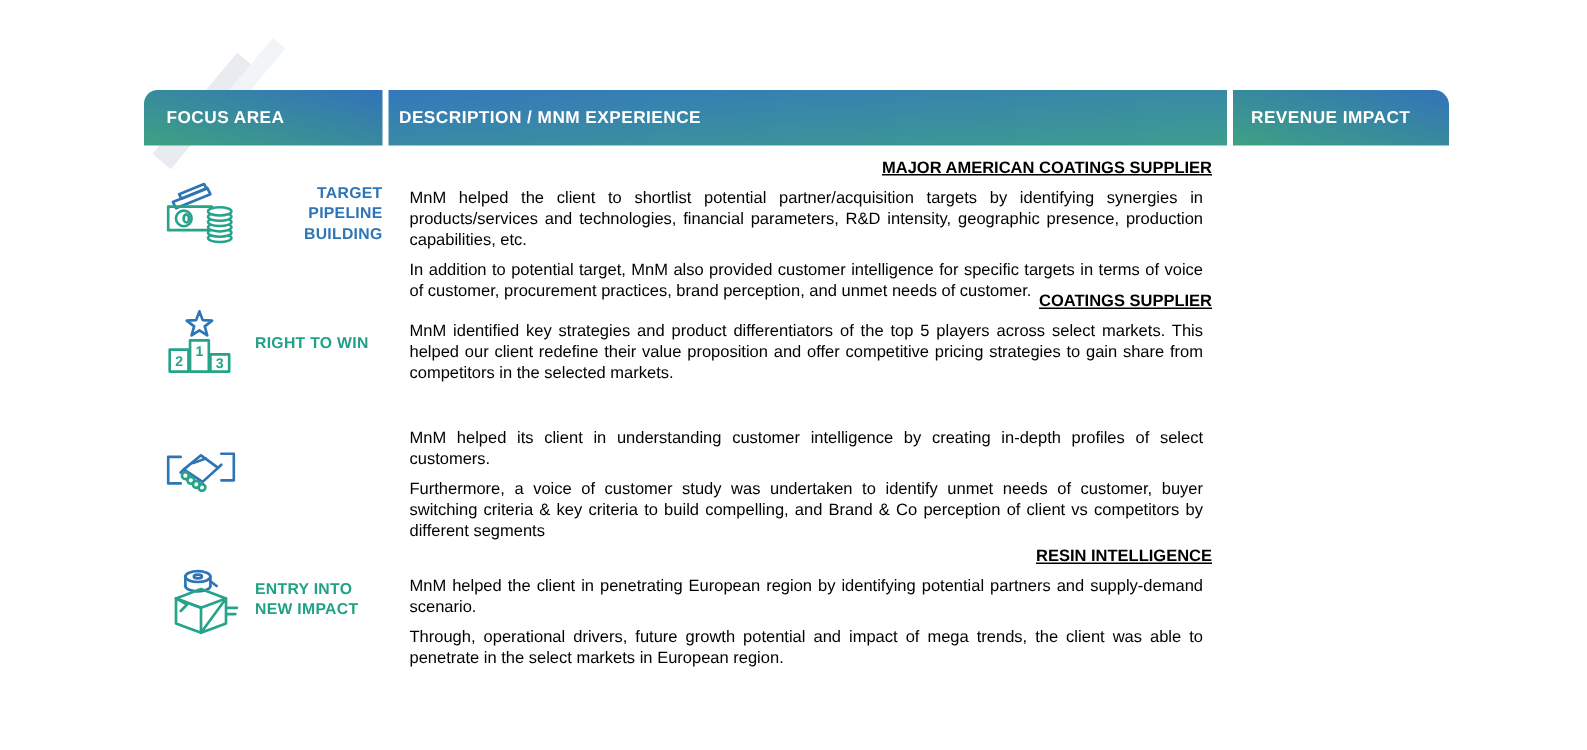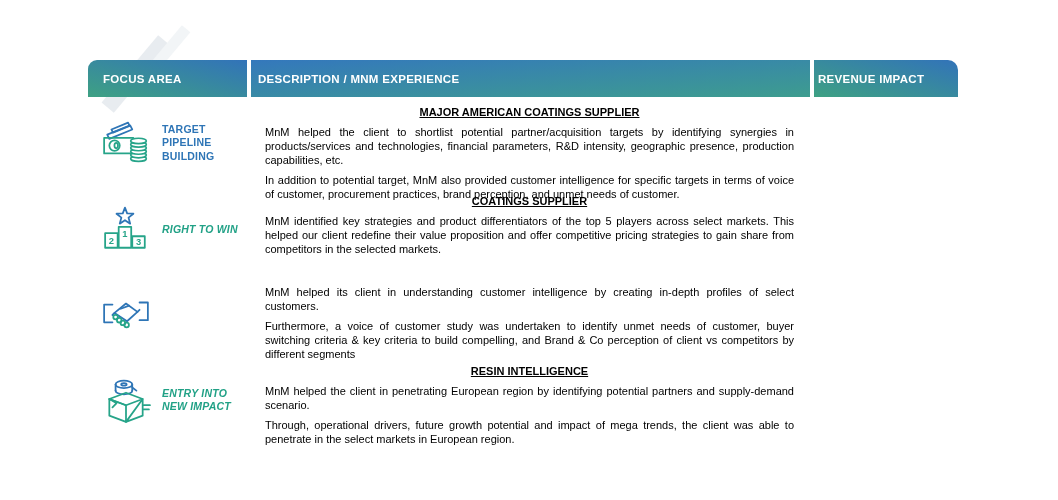--- a/index.html
+++ b/index.html
@@ -3,43 +3,43 @@
 <meta charset="utf-8">
 <style>
   html,body{margin:0;padding:0;background:#ffffff;}
   body{width:1058px;height:500px;position:relative;overflow:hidden;
        font-family:"Liberation Sans",sans-serif;-webkit-font-smoothing:antialiased;}
 
   .deco{position:absolute;z-index:0;}
   .deco-slash-1{left:128px;top:30px;width:16px;height:88px;background:#e8ecf0;transform:rotate(40deg);}
   .deco-slash-2{left:162px;top:22px;width:11px;height:58px;background:#f2f5f7;transform:rotate(40deg);}
 
-  .table{position:absolute;left:88px;top:60px;width:870px;z-index:1;
+  .table{position:absolute;left:96px;top:60px;width:870px;z-index:1;
          display:grid;grid-template-columns:159px 559px 144px;
          grid-template-rows:37px 86px 82px 82px 82px;
          column-gap:4px;row-gap:3px;}
 
   .hdr{display:flex;align-items:center;color:#ffffff;font-weight:bold;
        font-size:11.5px;letter-spacing:.3px;}
   .hdr-focus{background:linear-gradient(to top right,#3ea183,#3273b9);
              border-radius:9px 0 0 0;padding-left:15px;}
   .hdr-desc{background:linear-gradient(to bottom right,#3478bc,#3fa288 115%);padding-left:7px;}
   .hdr-revenue{background:linear-gradient(to top right,#3ea183,#3273b9);
-               border-radius:0 10px 0 0;padding-left:4px;}
+               border-radius:0 10px 0 0;padding-left:12px;}
 
   .cell{box-sizing:border-box;}
 
   .focus-cell{display:flex;align-items:center;gap:10px;padding-left:12px;}
   .focus-icon{width:52px;flex:0 0 52px;display:flex;align-items:center;justify-content:center;}
   .focus-label{font-size:10.5px;font-weight:bold;line-height:1.25;max-width:86px;letter-spacing:.2px;}
-  .row-blue .focus-label{color:#2e75b6;}
-  .row-teal .focus-label{color:#21a186;font-style:italic;}
+  .row-blue .focus-label{color:#2e75b6;text-align:right;}
+  .row-teal .focus-label{color:#21a186;}
 
   .desc-cell{padding:6px 10px 5px 8px;font-size:11px;line-height:1.27;text-align:justify;}
-  .desc-title{font-weight:bold;text-decoration:underline;margin-bottom:1px;text-align:center;}
+  .desc-title{font-weight:bold;text-decoration:underline;margin-bottom:1px;text-align:right;}
   .desc-para{margin:6px;}
 
   .rev-cell{display:flex;flex-direction:column;align-items:center;justify-content:center;
             color:#ffffff;text-align:center;}
   .rev-amount{font-size:15px;font-weight:bold;letter-spacing:.2px;line-height:1.15;}
   .rev-period{font-size:10px;font-weight:bold;letter-spacing:.3px;margin-top:1px;}
 
   svg .st-blue{stroke:#2e75b6;fill:none;stroke-width:1.7;stroke-linejoin:round;stroke-linecap:round;}
   svg .st-green{stroke:#26a489;fill:none;stroke-width:1.7;stroke-linejoin:round;stroke-linecap:round;}
   svg .st-green-fill{stroke:#26a489;fill:#ffffff;stroke-width:1.6;}

